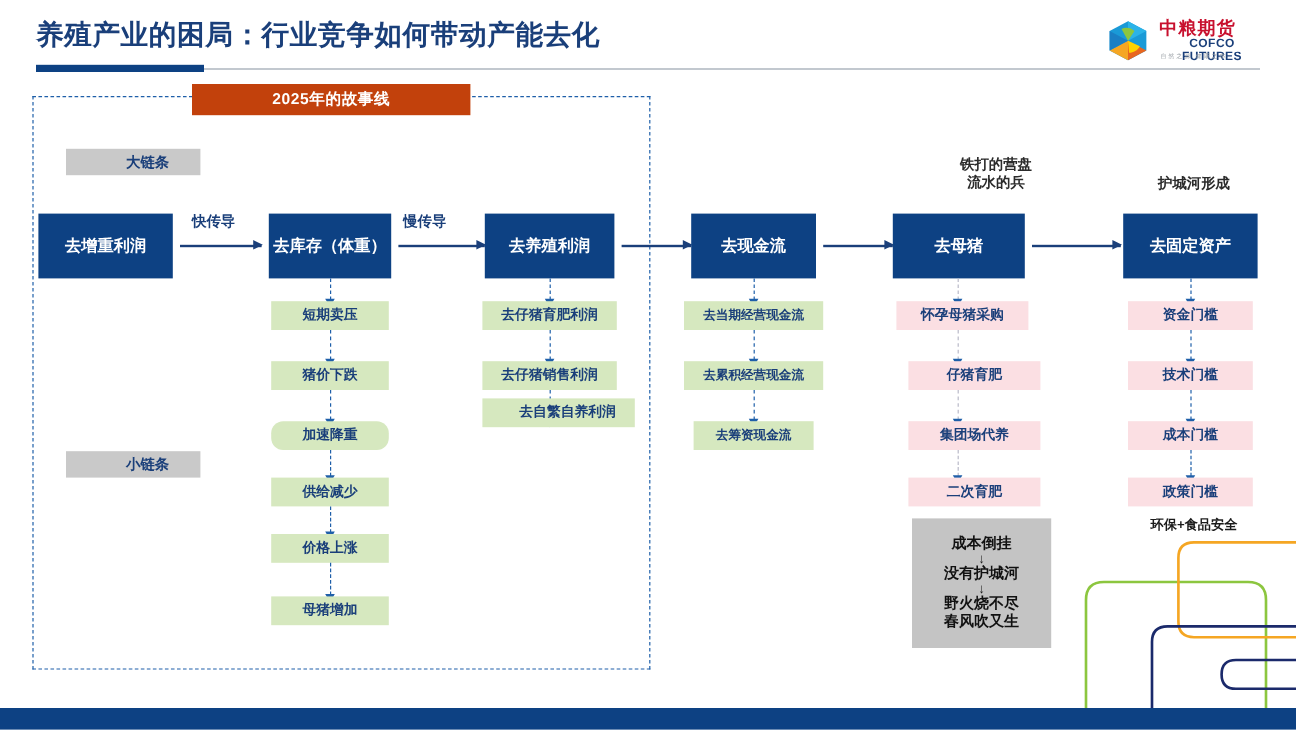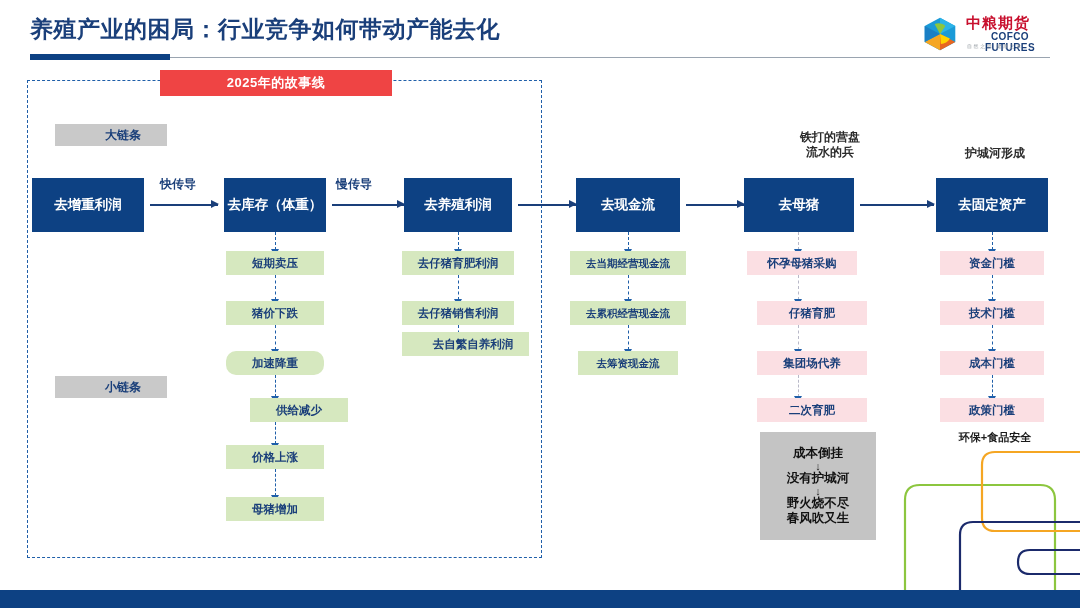--- a/index.html
+++ b/index.html
@@ -26,21 +26,21 @@
 
   
   .dashed-box{
     position:absolute;left:27px;top:80px;width:515px;height:478px;
     border:1.6px dashed #1f5fa9;box-sizing:border-box;
   }
 
   
   .banner{
     position:absolute;left:160px;top:70px;width:232px;height:26px;
-    background:#ef4444;color:#ffffff;font-size:13px;font-weight:bold;
+    background:#c2410c;color:#ffffff;font-size:13px;font-weight:bold;
     display:flex;align-items:center;justify-content:center;letter-spacing:.5px;
   }
 
   
   .chain-tag{
     position:absolute;width:88px;height:22px;background:#c9c9c9;color:#1a3f7a;
     font-size:12px;font-weight:bold;display:flex;align-items:center;justify-content:center;padding-left:24px;
   }
 
   
@@ -141,21 +141,21 @@
     <span>去库存</span>
       <span>（体重）</span>
   </div>
   <div class="v-dash" style="left:275px;top:232px;height:18px;"></div>
   <div class="smallbox green" style="left:226px;top:251px;width:98px;">短期卖压</div>
   <div class="v-dash" style="left:275px;top:275px;height:25px;"></div>
   <div class="smallbox green" style="left:226px;top:301px;width:98px;">猪价下跌</div>
   <div class="v-dash" style="left:275px;top:325px;height:25px;"></div>
   <div class="smallbox green" style="left:226px;top:351px;width:98px;border-radius:10px;">加速降重</div>
   <div class="v-dash" style="left:275px;top:375px;height:22px;"></div>
-  <div class="smallbox green" style="left:226px;top:398px;width:98px;margin-left:24px;">供给减少</div>
+  <div class="smallbox green" style="left:226px;top:398px;width:98px;">供给减少</div>
   <div class="v-dash" style="left:275px;top:422px;height:22px;"></div>
   <div class="smallbox green" style="left:226px;top:445px;width:98px;">价格上涨</div>
   <div class="v-dash" style="left:275px;top:469px;height:27px;"></div>
   <div class="smallbox green" style="left:226px;top:497px;width:98px;">母猪增加</div>
 
   <div class="h-arrow" style="left:332px;width:72px;"></div>
   <div class="arrow-label" style="left:336px;">慢传导</div>
 
   <div class="bluebox" style="left:404px;width:108px;">
     <span>去养殖利润</span>

